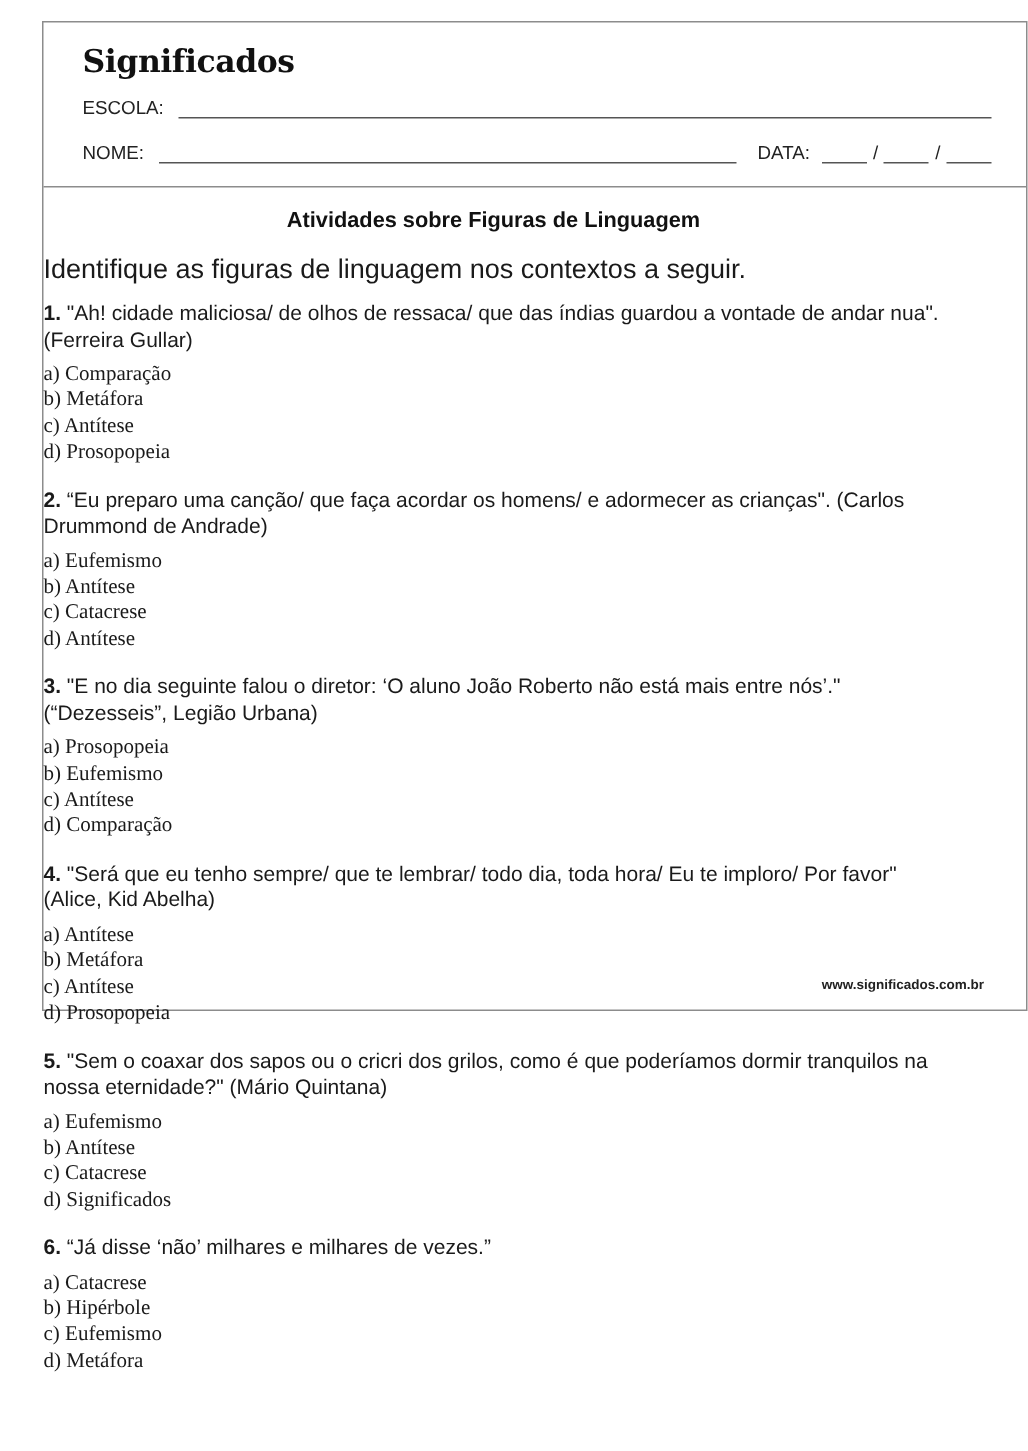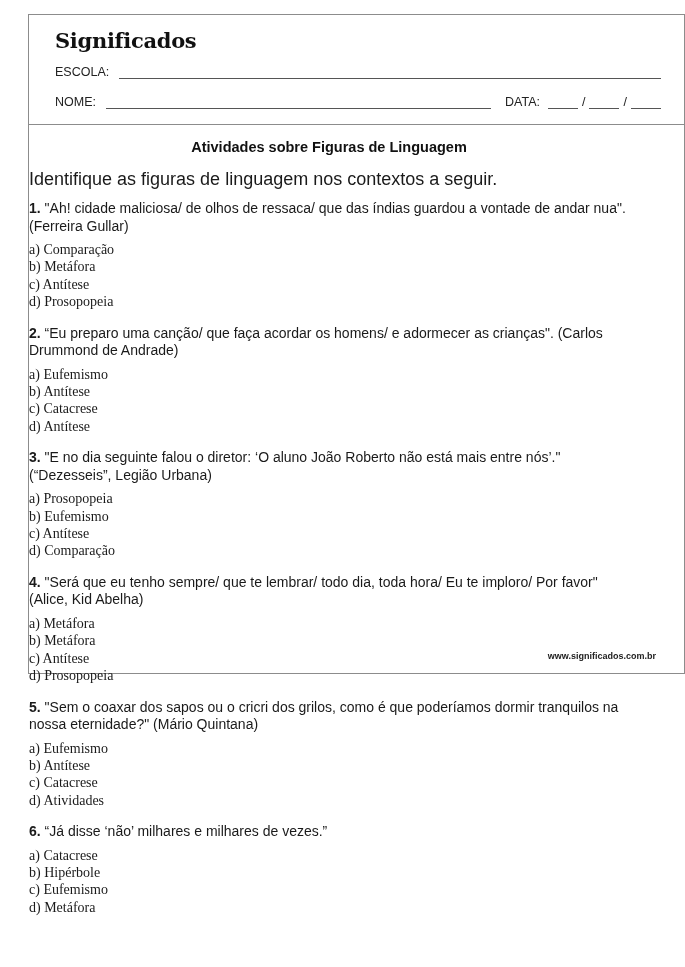--- a/index.html
+++ b/index.html
@@ -84,32 +84,32 @@
   <div class="q">
     <p class="q-text"><span class="q-num">3.</span> <span>"E no dia seguinte falou o diretor: ‘O aluno João Roberto não está mais entre nós’." (“Dezesseis”, Legião Urbana)</span></p>
     <div class="opt">a) Prosopopeia</div>
     <div class="opt">b) Eufemismo</div>
     <div class="opt">c) Antítese</div>
     <div class="opt">d) Comparação</div>
   </div>
 
   <div class="q">
     <p class="q-text"><span class="q-num">4.</span> <span>"Será que eu tenho sempre/ que te lembrar/ todo dia, toda hora/ Eu te imploro/ Por favor" (Alice, Kid Abelha)</span></p>
-    <div class="opt">a) Metáfora</div>
+    <div class="opt">a) Antítese</div>
     <div class="opt">b) Metáfora</div>
     <div class="opt">c) Antítese</div>
     <div class="opt">d) Prosopopeia</div>
   </div>
 
   <div class="q">
     <p class="q-text"><span class="q-num">5.</span> <span>"Sem o coaxar dos sapos ou o cricri dos grilos, como é que poderíamos dormir tranquilos na nossa eternidade?" (Mário Quintana)</span></p>
     <div class="opt">a) Eufemismo</div>
     <div class="opt">b) Antítese</div>
     <div class="opt">c) Catacrese</div>
-    <div class="opt">d) Atividades</div>
+    <div class="opt">d) Significados</div>
   </div>
 
   <div class="q">
     <p class="q-text"><span class="q-num">6.</span> <span>“Já disse ‘não’ milhares e milhares de vezes.”</span></p>
     <div class="opt">a) Catacrese</div>
     <div class="opt">b) Hipérbole</div>
     <div class="opt">c) Eufemismo</div>
     <div class="opt">d) Metáfora</div>
   </div>
 </div>

